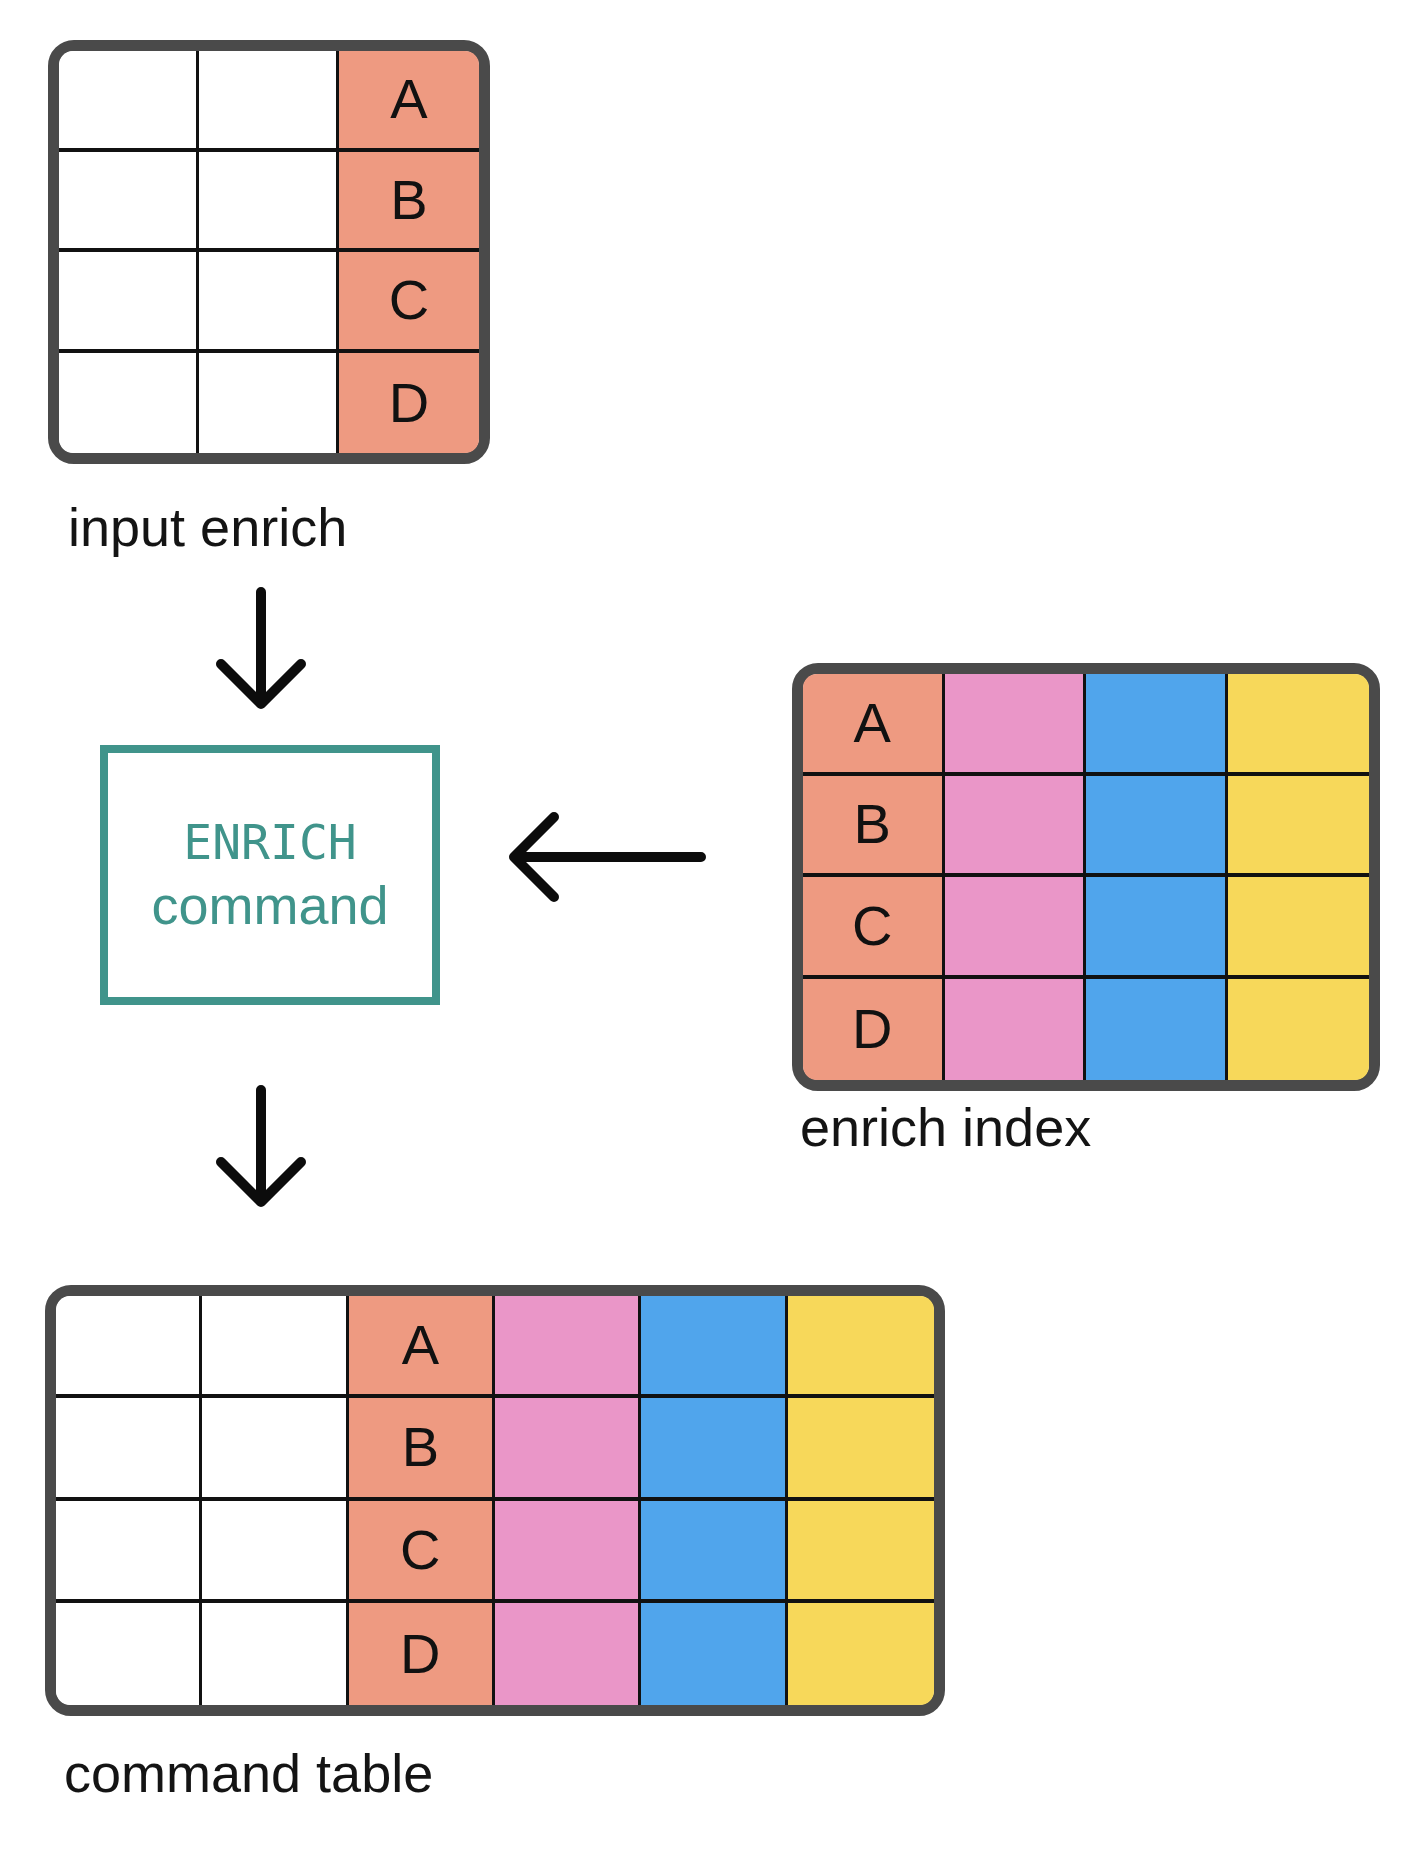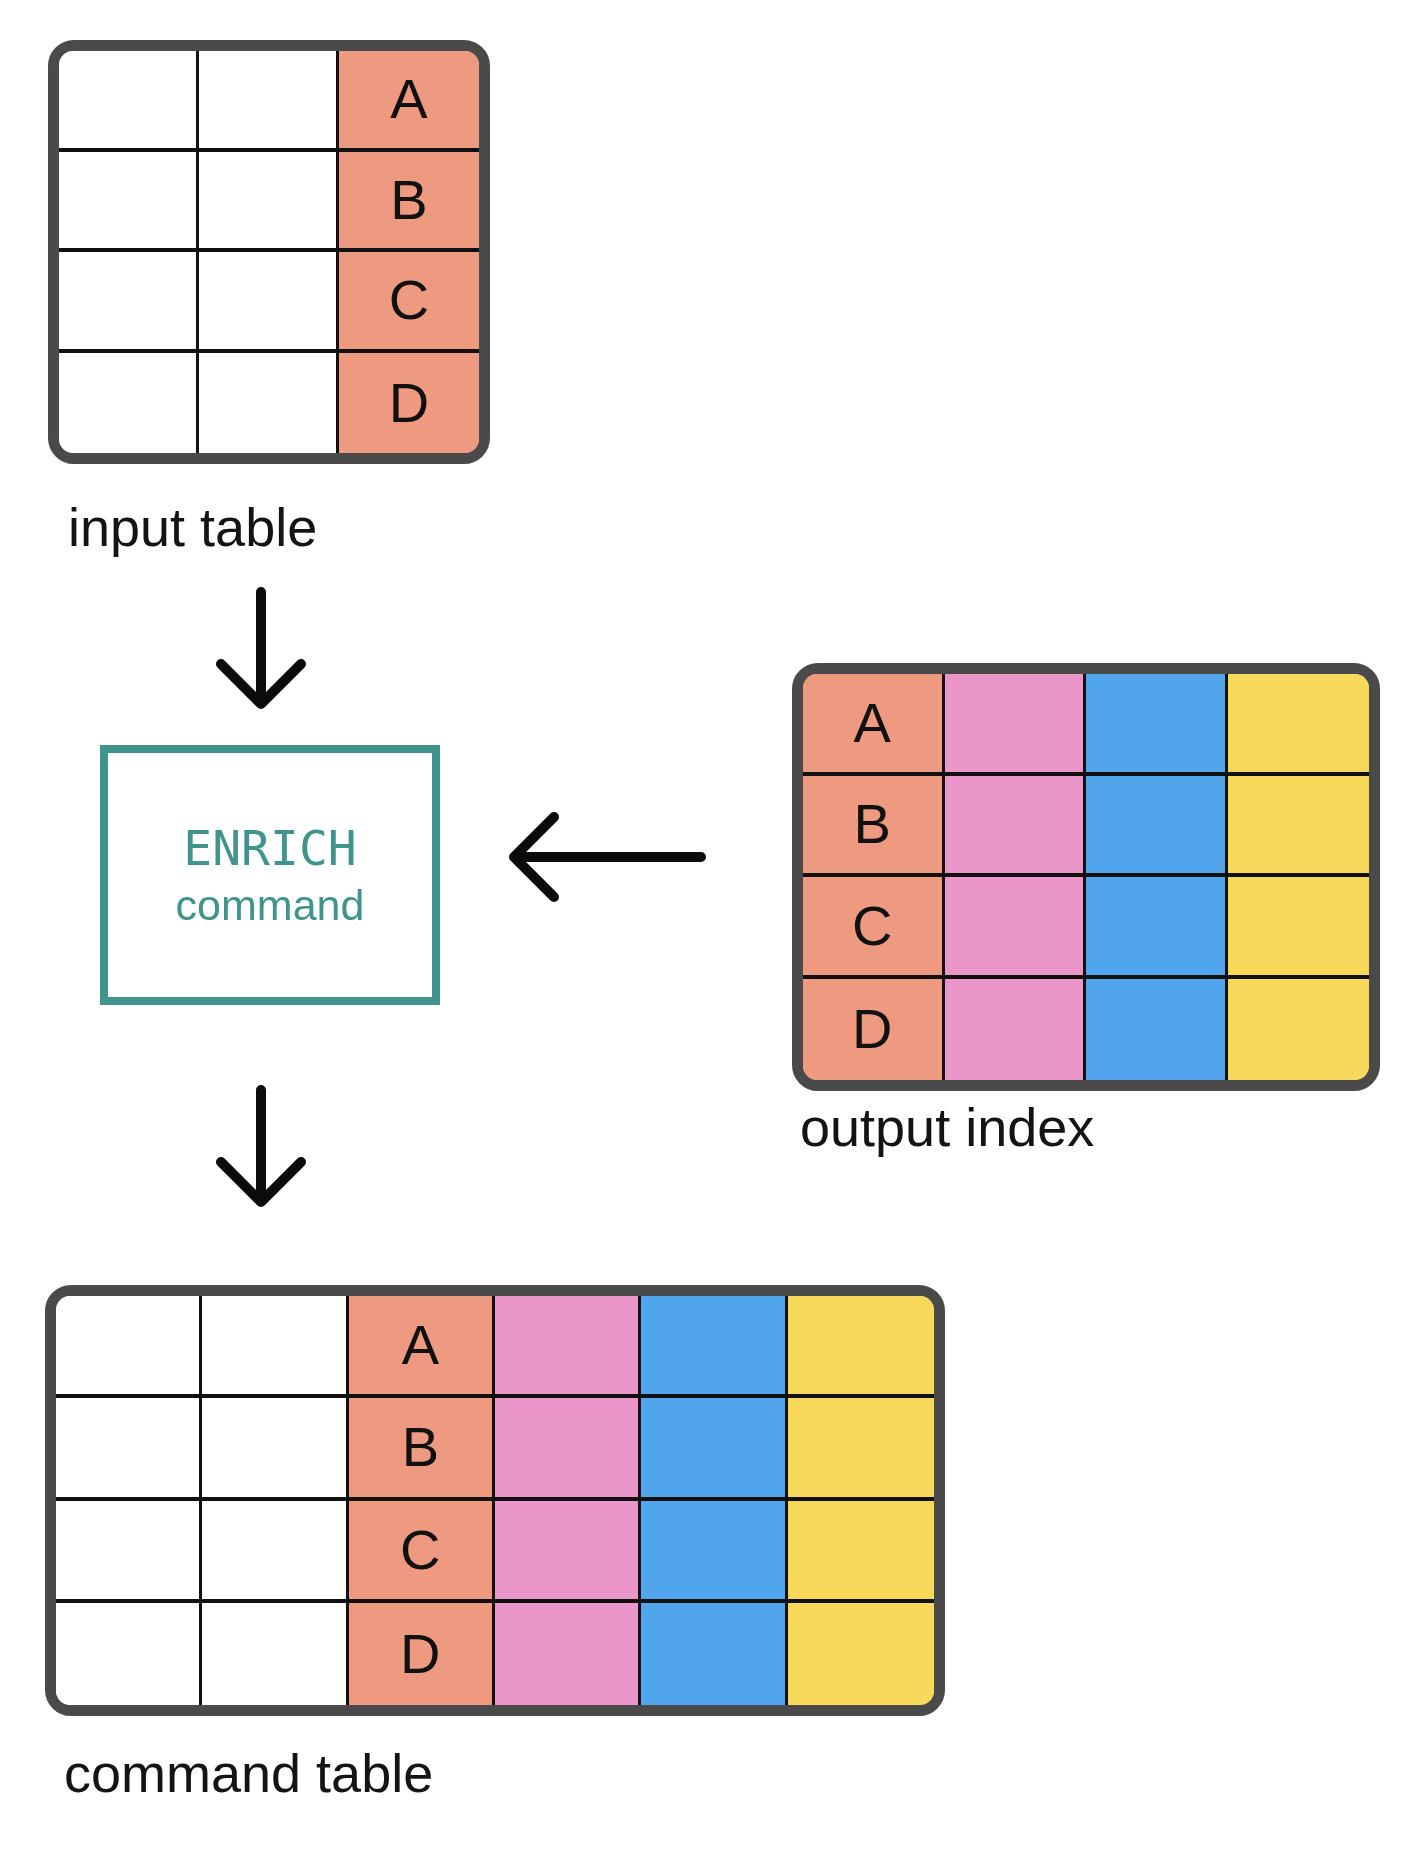--- a/index.html
+++ b/index.html
@@ -57,21 +57,21 @@
     width:340px; height:260px;
     box-sizing:border-box;
     border:8px solid var(--teal);
     background:#ffffff;
     display:flex; flex-direction:column;
     align-items:center; justify-content:center;
     gap:12px;
     color:var(--teal);
   }
   .cmd-mono { font-family:"DejaVu Sans Mono", monospace; font-size:48px; line-height:1; }
-  .cmd-sans { font-family:"Liberation Sans", sans-serif; font-size:43px; line-height:1; }
+  .cmd-sans { font-family:"Liberation Sans", sans-serif; font-size:54px; line-height:1; }
 
   
   svg.arrows {
     position:absolute; left:0; top:0;
     width:1422px; height:1864px;
     pointer-events:none;
   }
   .arrow {
     stroke:#0c0c0c;
     stroke-width:10;
@@ -100,21 +100,21 @@
         <div class="cell br bb" style="background: rgb(255, 255, 255);"></div>
         <div class="cell bb" style="background: rgb(238, 154, 129);">B</div>
         <div class="cell br bb" style="background: rgb(255, 255, 255);"></div>
         <div class="cell br bb" style="background: rgb(255, 255, 255);"></div>
         <div class="cell bb" style="background: rgb(238, 154, 129);">C</div>
         <div class="cell br" style="background: rgb(255, 255, 255);"></div>
         <div class="cell br" style="background: rgb(255, 255, 255);"></div>
         <div class="cell" style="background: rgb(238, 154, 129);">D</div>
       </div>
   </div>
-  <div class="caption input-caption">input table</div>
+  <div class="caption input-caption">input enrich</div>
 
   <div class="cmdbox">
     <div class="cmd-mono">ENRICH</div>
     <div class="cmd-sans">command</div>
   </div>
 
   <div class="tbl index-pos">
     <div class="tbl-inner" style="grid-template-columns: repeat(4, 1fr); grid-template-rows: repeat(4, 1fr);">
         <div class="cell br bb" style="background: rgb(238, 154, 129);">A</div>
         <div class="cell br bb" style="background: rgb(234, 150, 200);"></div>
@@ -127,21 +127,21 @@
         <div class="cell br bb" style="background: rgb(238, 154, 129);">C</div>
         <div class="cell br bb" style="background: rgb(234, 150, 200);"></div>
         <div class="cell br bb" style="background: rgb(80, 165, 236);"></div>
         <div class="cell bb" style="background: rgb(247, 216, 90);"></div>
         <div class="cell br" style="background: rgb(238, 154, 129);">D</div>
         <div class="cell br" style="background: rgb(234, 150, 200);"></div>
         <div class="cell br" style="background: rgb(80, 165, 236);"></div>
         <div class="cell" style="background: rgb(247, 216, 90);"></div>
       </div>
   </div>
-  <div class="caption index-caption">output index</div>
+  <div class="caption index-caption">enrich index</div>
 
   <div class="tbl output-pos">
     <div class="tbl-inner" style="grid-template-columns: repeat(6, 1fr); grid-template-rows: repeat(4, 1fr);">
         <div class="cell br bb" style="background: rgb(255, 255, 255);"></div>
         <div class="cell br bb" style="background: rgb(255, 255, 255);"></div>
         <div class="cell br bb" style="background: rgb(238, 154, 129);">A</div>
         <div class="cell br bb" style="background: rgb(234, 150, 200);"></div>
         <div class="cell br bb" style="background: rgb(80, 165, 236);"></div>
         <div class="cell bb" style="background: rgb(247, 216, 90);"></div>
         <div class="cell br bb" style="background: rgb(255, 255, 255);"></div>

